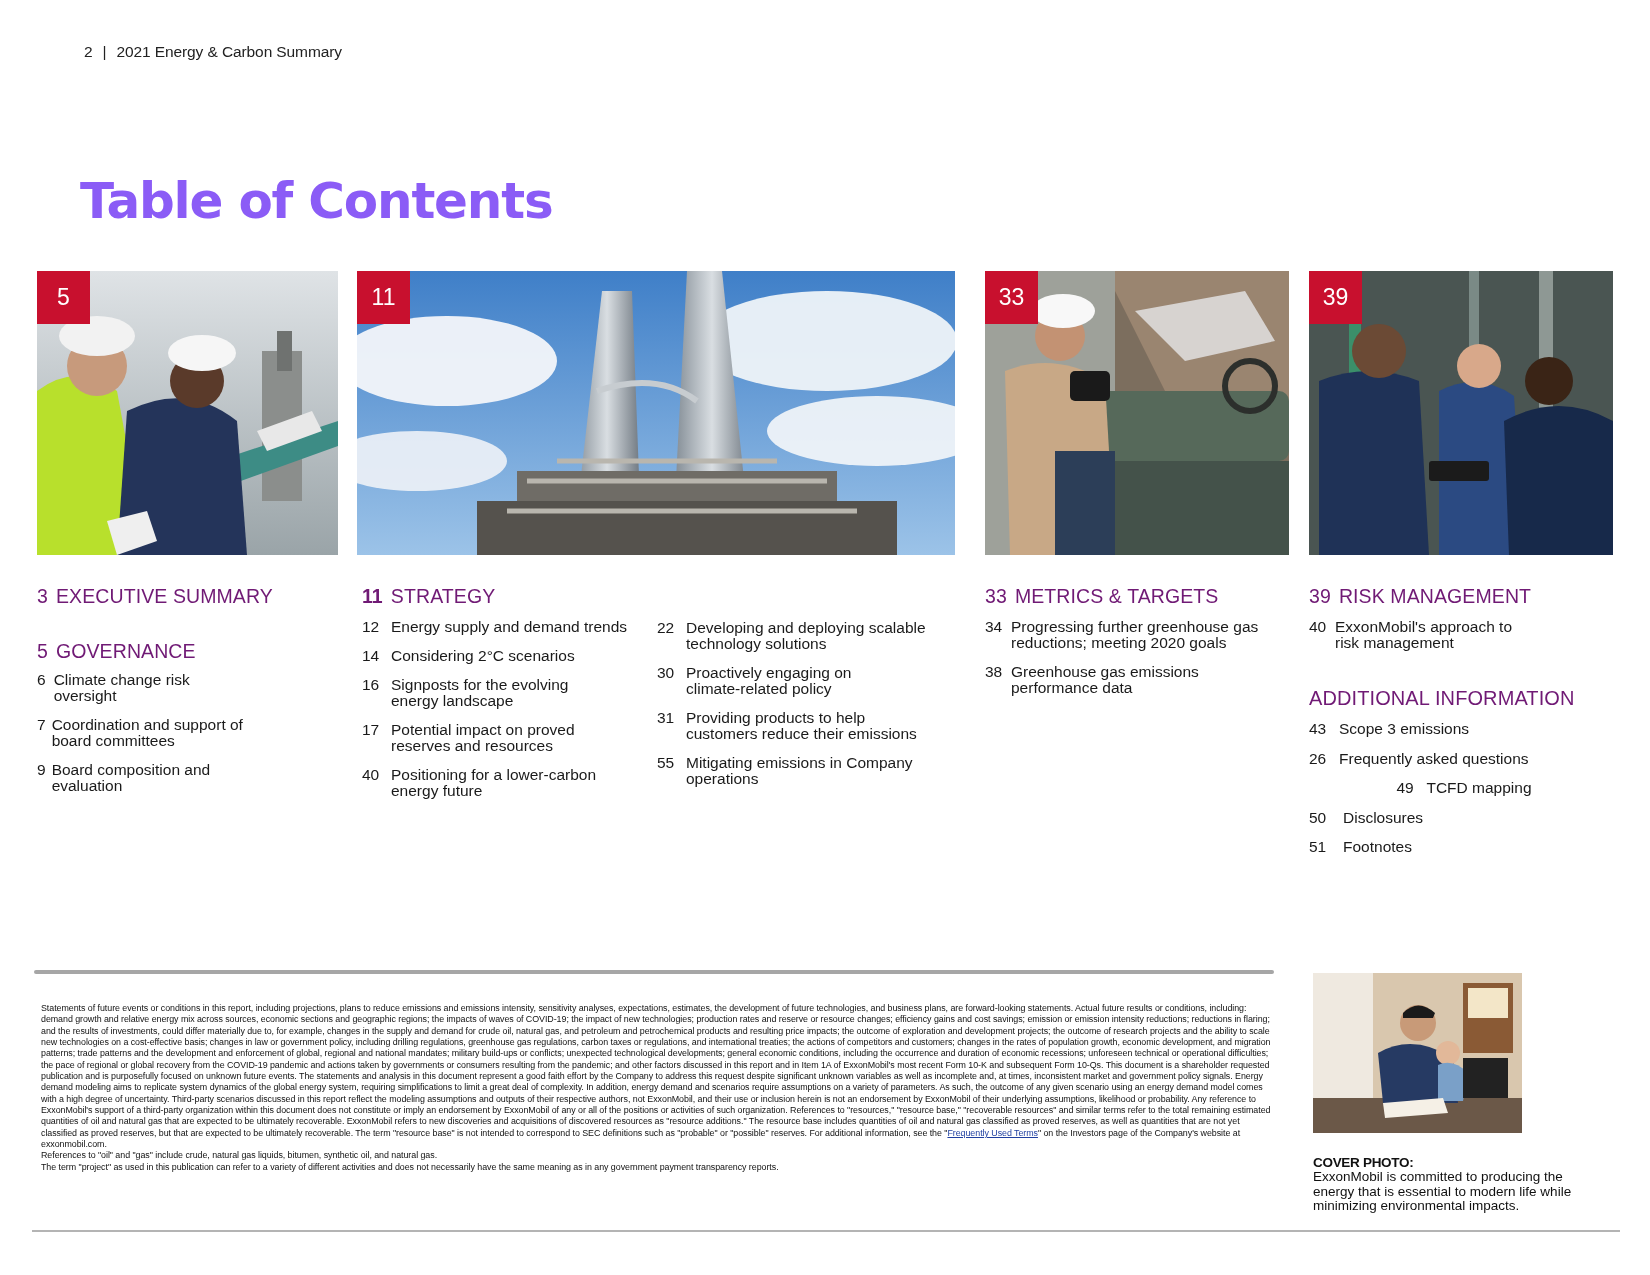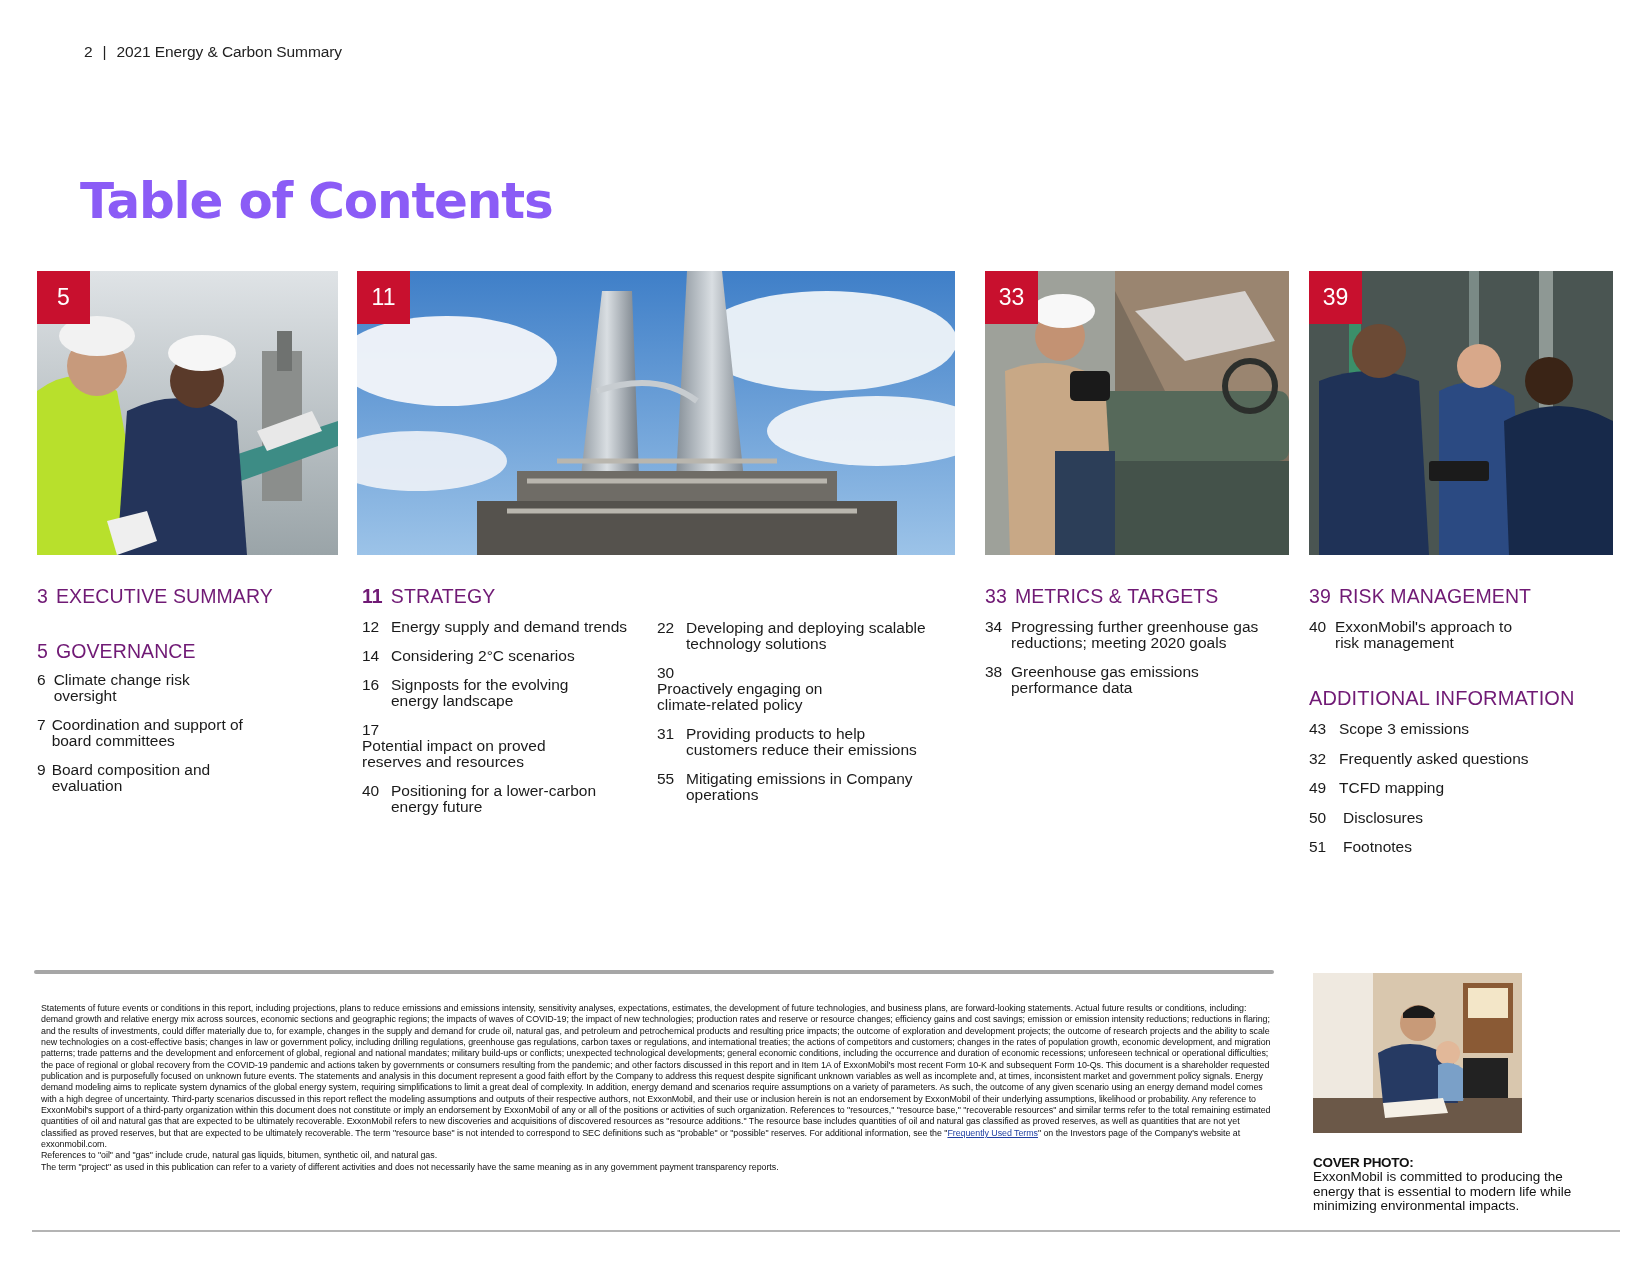--- a/index.html
+++ b/index.html
@@ -165,38 +165,38 @@
         <span class="label">Energy supply and demand trends</span>
       </li>
     <li class="toc-item wide" style="width:280px;">
         <span class="num">14</span>
         <span class="label">Considering 2°C scenarios</span>
       </li>
     <li class="toc-item wide" style="width:225px;">
         <span class="num">16</span>
         <span class="label">Signposts for the evolving energy landscape</span>
       </li>
-    <li class="toc-item wide" style="width:225px;flex-direction:column;">
+    <li class="toc-item wide" style="width:225px;">
         <span class="num">17</span>
         <span class="label">Potential impact on proved reserves and resources</span>
       </li>
     <li class="toc-item wide" style="width:250px;">
         <span class="num">40</span>
         <span class="label">Positioning for a lower-carbon energy future</span>
       </li>
   </ul>
 </div>
 
 <div class="toc-col" style="left:657px; top:620px; width:300px;">
   <ul class="toc-list" style="margin-top:0;">
     <li class="toc-item wide" style="width:290px;">
         <span class="num">22</span>
         <span class="label">Developing and deploying scalable technology solutions</span>
       </li>
-    <li class="toc-item wide" style="width:220px;flex-direction:column;">
+    <li class="toc-item wide" style="width:220px;">
         <span class="num">30</span>
         <span class="label">Proactively engaging on climate-related policy</span>
       </li>
     <li class="toc-item wide" style="width:265px;">
         <span class="num">31</span>
         <span class="label">Providing products to help customers reduce their emissions</span>
       </li>
     <li class="toc-item wide" style="width:270px;">
         <span class="num">55</span>
         <span class="label">Mitigating emissions in Company operations</span>
@@ -230,24 +230,24 @@
         <span class="label">ExxonMobil's approach to risk management</span>
       </li>
   </ul>
   <div class="section-head" style="margin-top:36px; font-size:20px;">ADDITIONAL INFORMATION</div>
   <ul class="toc-list" style="margin-top:11px;">
     <li class="toc-item" style="margin-bottom:13.5px;">
         <span class="num" style="width:30px; margin-right:0;">43</span>
         <span class="label">Scope 3 emissions</span>
       </li>
     <li class="toc-item" style="margin-bottom:13.5px;">
-        <span class="num" style="width:30px; margin-right:0;">32</span>
+        <span class="num" style="width:30px; margin-right:0;">26</span>
         <span class="label">Frequently asked questions</span>
       </li>
-    <li class="toc-item" style="margin-bottom:13.5px;">
+    <li class="toc-item" style="margin-bottom:13.5px;justify-content:center;">
         <span class="num" style="width:30px; margin-right:0;">49</span>
         <span class="label">TCFD mapping</span>
       </li>
     <li class="toc-item" style="margin-bottom:13.5px;">
         <span class="num" style="width:34px; margin-right:0;">50</span>
         <span class="label">Disclosures</span>
       </li>
     <li class="toc-item" style="margin-bottom:13.5px;">
         <span class="num" style="width:34px; margin-right:0;">51</span>
         <span class="label">Footnotes</span>

